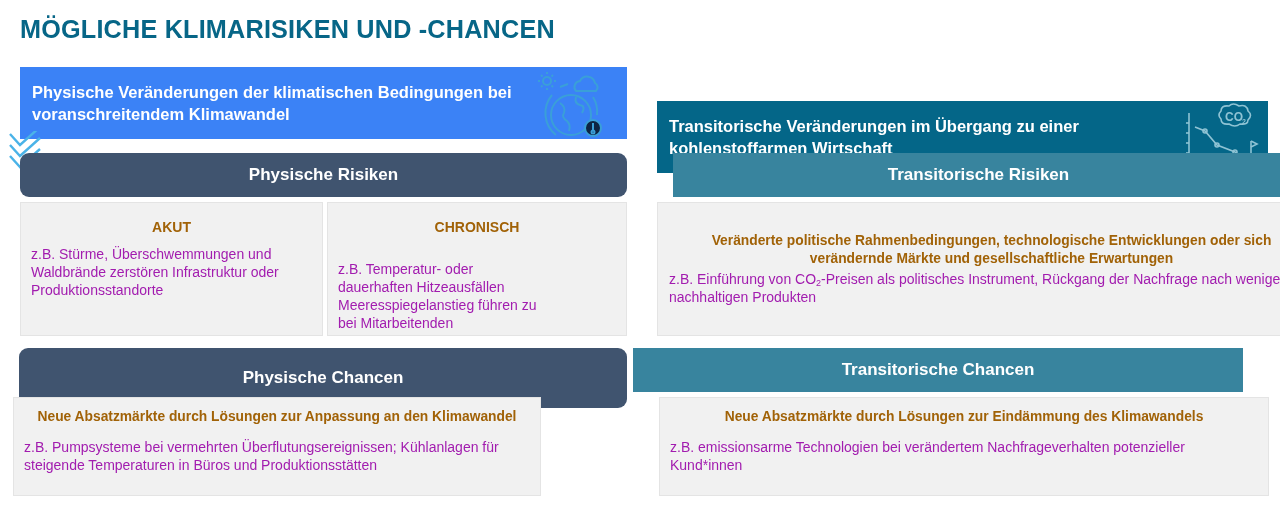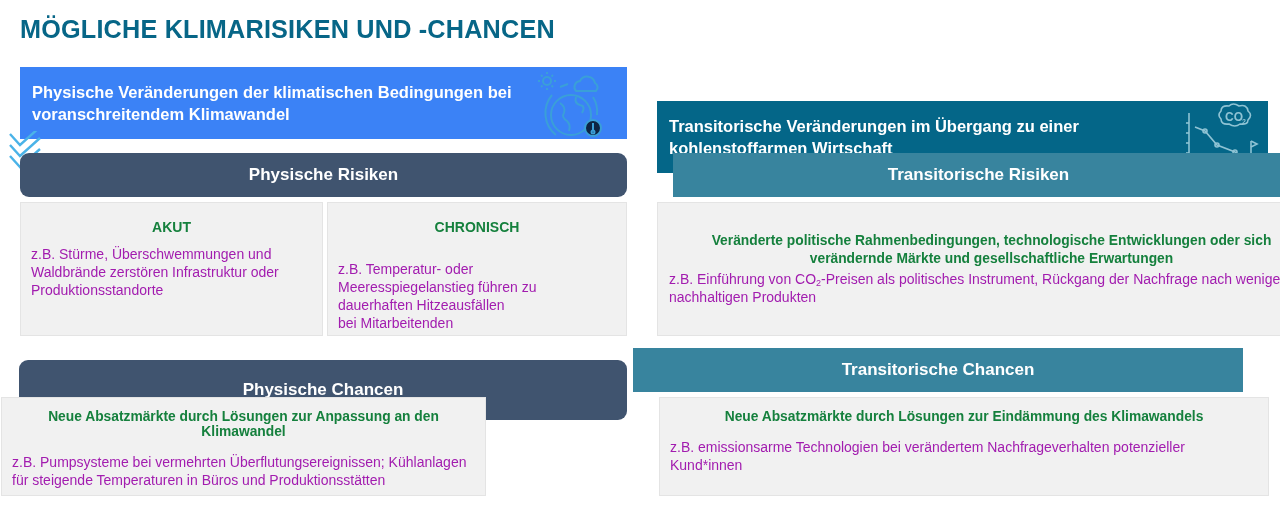--- a/index.html
+++ b/index.html
@@ -8,21 +8,21 @@
   .title { position: absolute; left: 20px; top: 14px; font-size: 26px; font-weight: bold; color: #076687; letter-spacing: 0.2px; font-family: "Liberation Sans", sans-serif; transform: scaleX(0.97); transform-origin: left; }
   .hdr { position: absolute; display: flex; align-items: center; color: #ffffff; font-weight: bold; font-size: 16.5px; line-height: 22px; padding-left: 12px; font-family: "Liberation Sans", sans-serif; }
   .hdr.phys { left: 20px; top: 67px; width: 607px; height: 72px; background: #3b82f6; }
   .hdr.trans { left: 657px; top: 67px; width: 611px; height: 72px; background: #046688; margin-top: 34px; }
   .hdr .txt { flex: 1; }
   .hdr svg { position: absolute; }
   .bar { position: absolute; color: #ffffff; font-weight: bold; font-size: 17px; text-align: center; display: flex; align-items: center; justify-content: center; font-family: "Liberation Sans", sans-serif; }
   .bar.phys { background: #40546f; border-radius: 9px; }
   .bar.trans { background: #38849e; }
   .card { position: absolute; background: #f1f1f1; border: 1px solid #e4e4e4; font-family: "Liberation Sans", sans-serif; }
-  .card .h { font-weight: bold; color: #15803d; font-size: 14px; text-align: center; }
+  .card .h { font-weight: bold; color: #a16207; font-size: 14px; text-align: center; }
   .card .t { color: #a21caf; font-size: 14px; line-height: 18px; }
   .center { text-align: center; }
   sub { font-size: 9px; vertical-align: -2px; line-height: 0; }
   .chev { position: absolute; left: 7px; top: 131px; }
 </style>
 </head>
 <body>
 
 <div class="title">MÖGLICHE KLIMARISIKEN UND -CHANCEN</div>
 
@@ -85,36 +85,36 @@
 
 <div class="card" style="left:20px;top:202px;width:303px;height:134px;padding:16px 10px 0 10px;">
   <div class="h center" style="margin-bottom:10px;">AKUT</div>
   <div class="t">z.B. Stürme, Überschwemmungen und Waldbrände zerstören Infrastruktur oder Produktionsstandorte</div>
 </div>
 
 <div class="card" style="left:327px;top:202px;width:300px;height:134px;padding:16px 10px 0 10px;">
   <div class="h center" style="margin-bottom:25px;">CHRONISCH</div>
   <div class="t">
     <div>z.B. Temperatur- oder</div>
+    <div>dauerhaften Hitzeausfällen</div>
     <div>Meeresspiegelanstieg führen zu</div>
-    <div>dauerhaften Hitzeausfällen</div>
     <div>bei Mitarbeitenden</div>
   </div>
 </div>
 
 <div class="card" style="left:657px;top:202px;width:668px;height:134px;padding:29px 10px 0 11px;">
   <div class="h" style="font-size:13.8px;line-height:18px;margin-bottom:2px;">Veränderte politische Rahmenbedingungen, technologische Entwicklungen oder sich verändernde Märkte und gesellschaftliche Erwartungen</div>
   <div class="t"><span>z.B. Einführung von CO</span><sub>2</sub><span>-Preisen als politisches Instrument, Rückgang der Nachfrage nach weniger nachhaltigen Produkten</span></div>
 </div>
 
-<div class="bar phys" style="left:19px;top:360px;width:608px;height:60px;">Physische Chancen</div>
+<div class="bar phys" style="left:19px;top:348px;width:608px;height:60px;">Physische Chancen</div>
 
 <div class="bar trans" style="left:633px;top:348px;width:610px;height:44px;">Transitorische Chancen</div>
 
-<div class="card" style="left:1px;top:397px;width:485px;height:99px;padding:11px 10px 0 10px;">
+<div class="card" style="left:13px;top:397px;width:528px;height:99px;padding:11px 10px 0 10px;">
   <div class="h center" style="font-size:13.8px;margin-bottom:14px;">Neue Absatzmärkte durch Lösungen zur Anpassung an den Klimawandel</div>
   <div class="t">z.B. Pumpsysteme bei vermehrten Überflutungsereignissen; Kühlanlagen für steigende Temperaturen in Büros und Produktionsstätten</div>
 </div>
 
 <div class="card" style="left:659px;top:397px;width:610px;height:99px;padding:11px 10px 0 10px;">
   <div class="h center" style="font-size:13.8px;margin-bottom:14px;">Neue Absatzmärkte durch Lösungen zur Eindämmung des Klimawandels</div>
   <div class="t">z.B. emissionsarme Technologien bei verändertem Nachfrageverhalten potenzieller Kund*innen</div>
 </div>
 
 </body></html>

